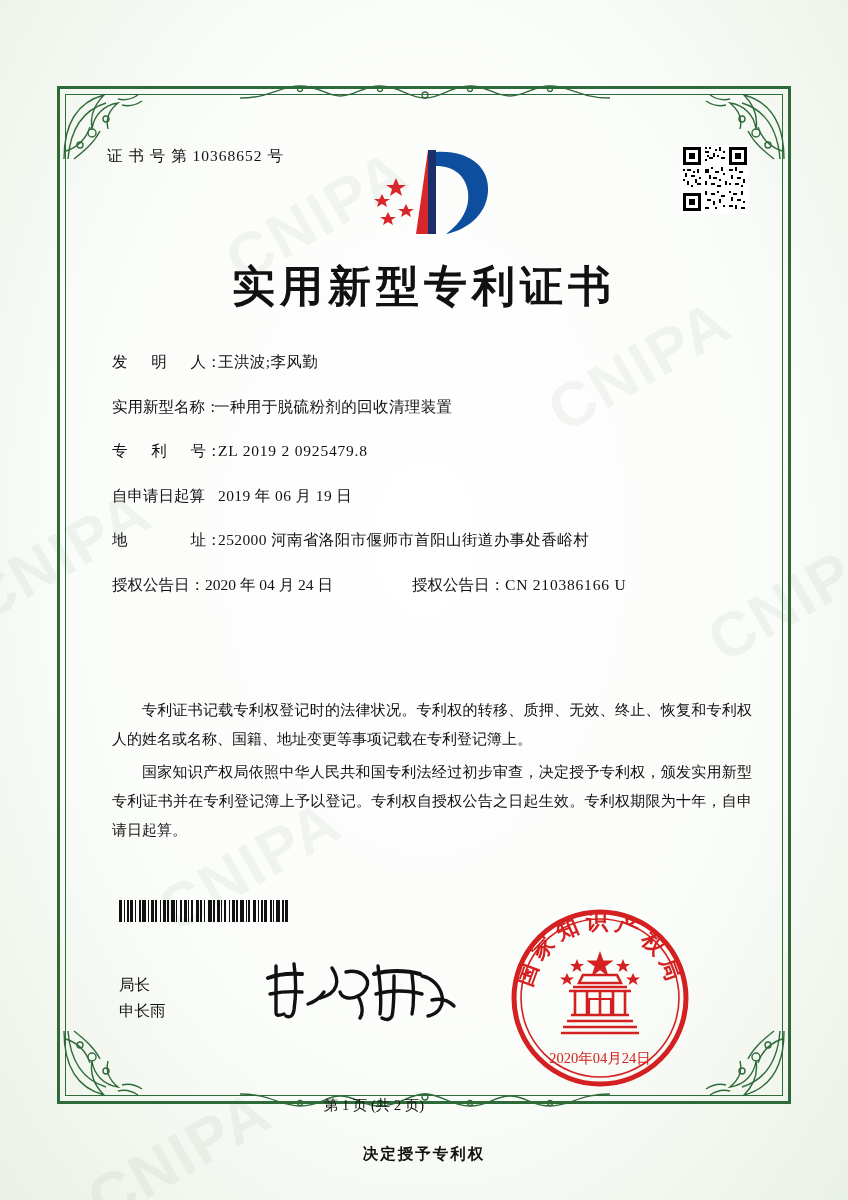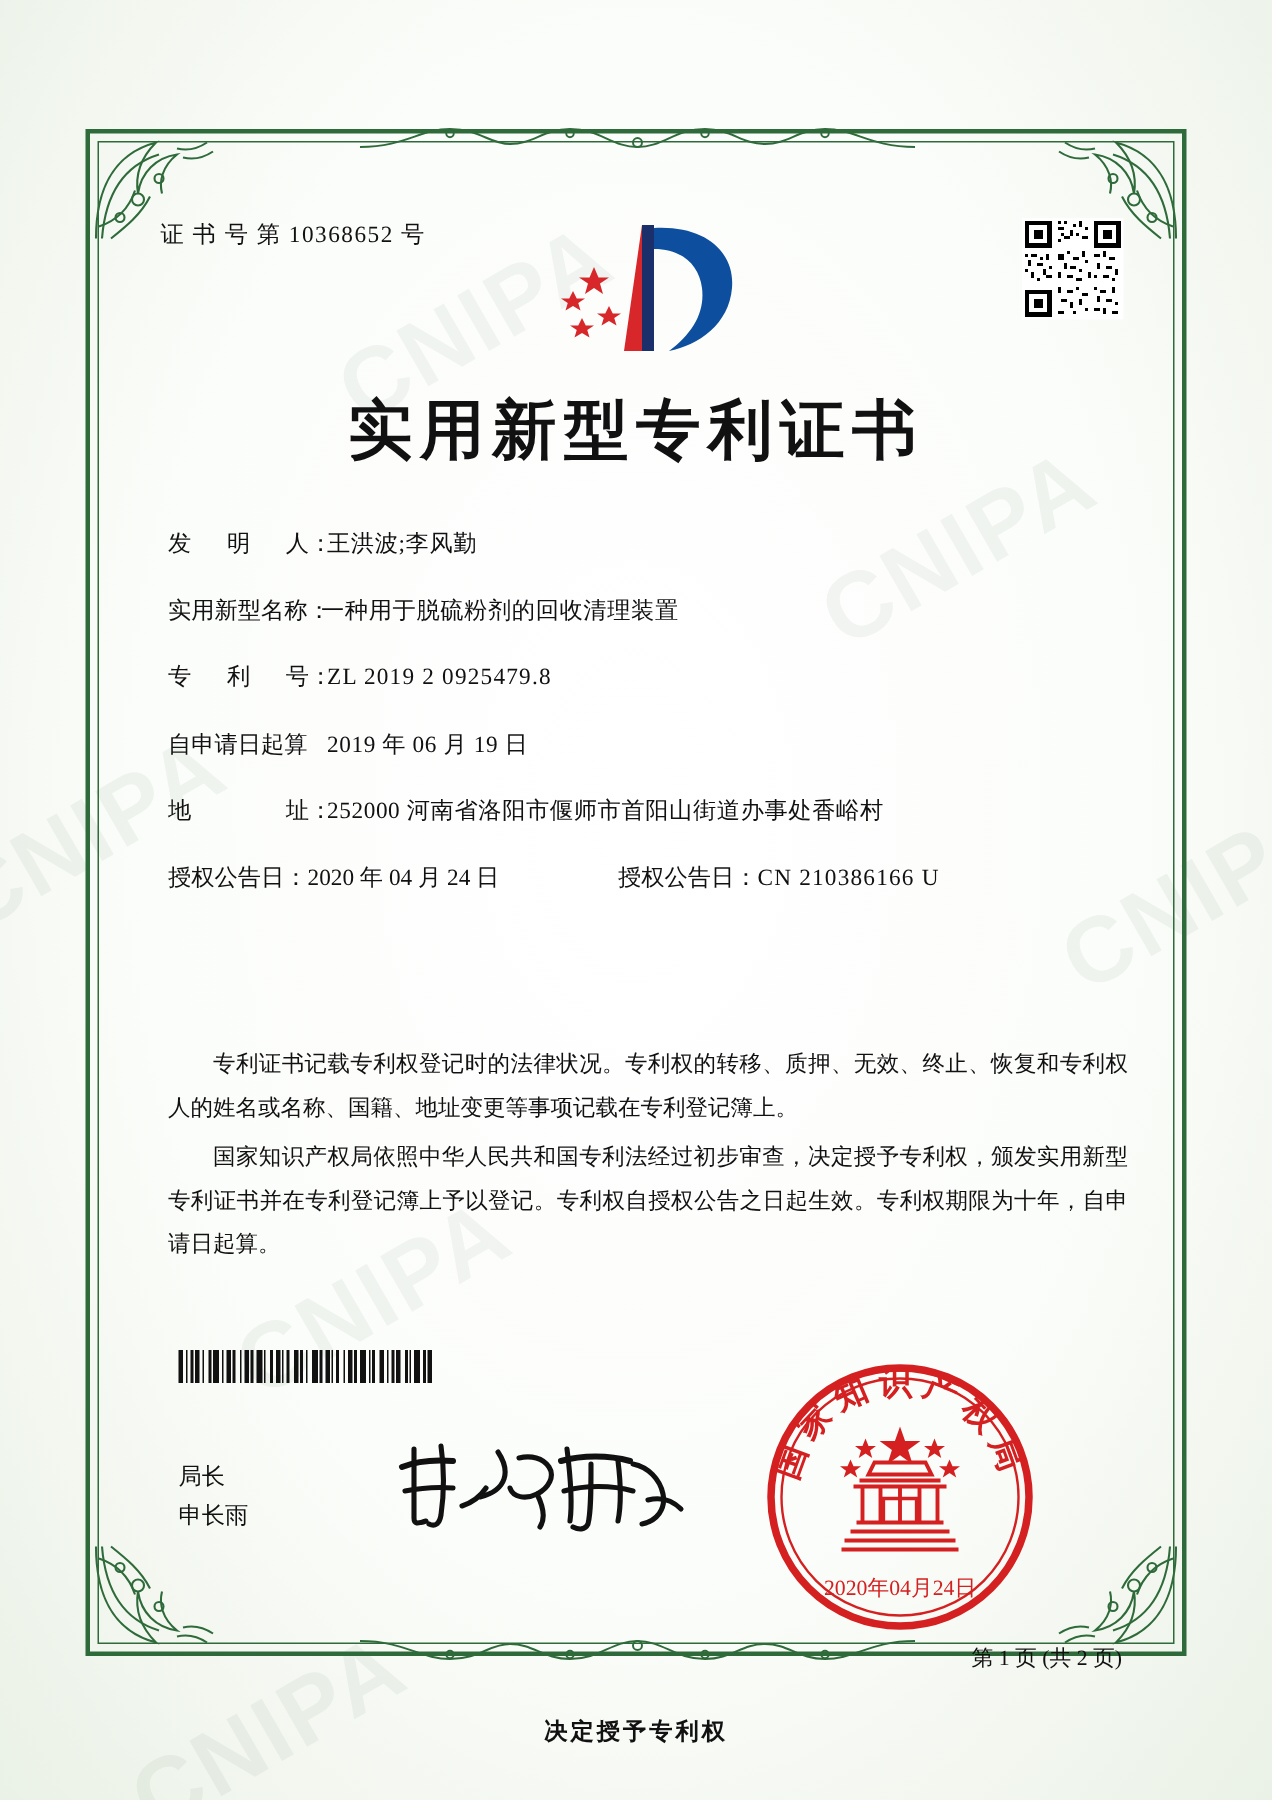--- a/index.html
+++ b/index.html
@@ -182,21 +182,21 @@
     left: 505px; top: 903px;
     width: 190px; height: 190px;
   }
   #seal svg { display:block; }
 
   
   #page-num {
     position: absolute;
     left: 0; top: 1096px;
     width: 748px;
-    text-align: right;
+    text-align: center;
     font-size: 14.5px;
     color: #111;
   }
   #footer-note {
     position: absolute;
     left: 0; top: 1144px;
     width: 848px;
     text-align: center;
     font-size: 15.5px;
     font-weight: bold;

